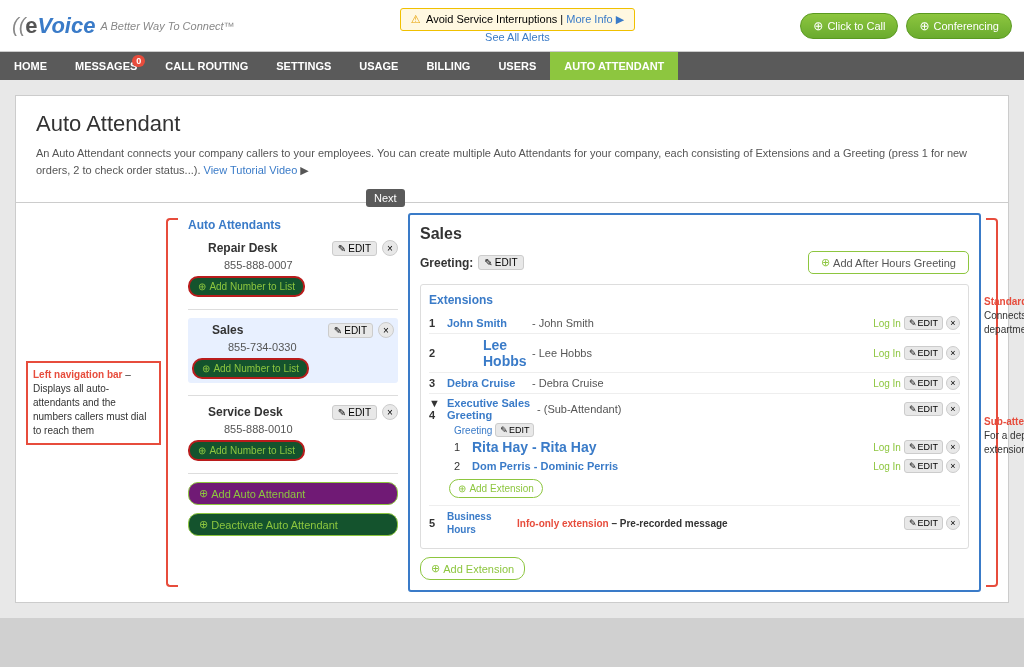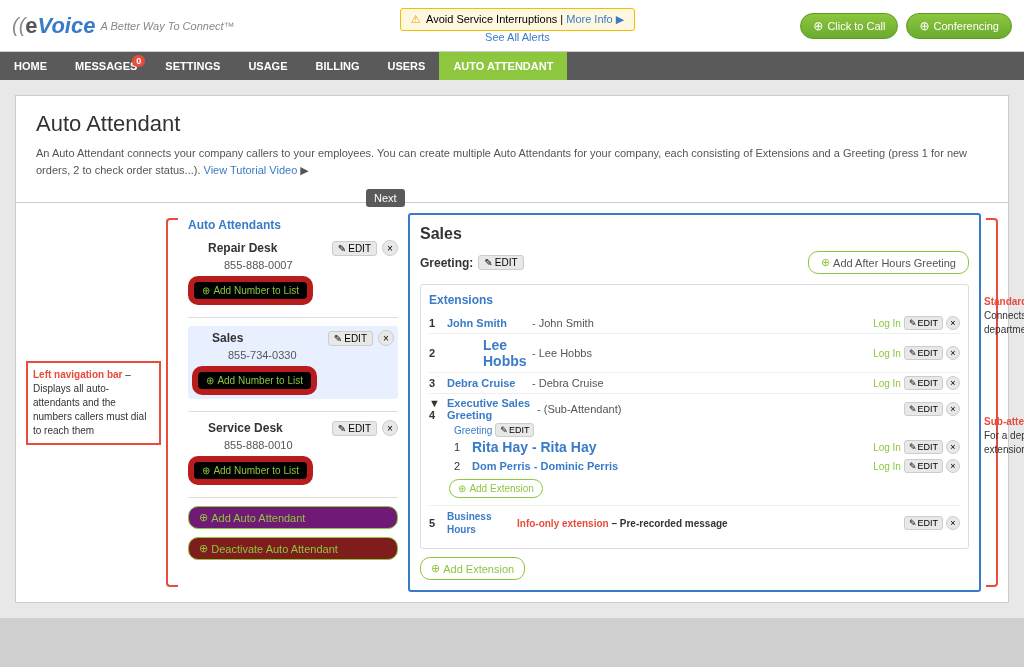--- a/index.html
+++ b/index.html
@@ -28,34 +28,34 @@
 
     
     .left-panel { width: 220px; flex-shrink: 0; }
     .left-panel-title { color: #3a7bc8; font-weight: bold; font-size: 12px; margin-bottom: 8px; }
     .attendant-item { margin-bottom: 12px; }
     .attendant-header { display: flex; align-items: center; justify-content: space-between; margin-bottom: 3px; padding-left: 20px; }
     .attendant-name { font-weight: bold; font-size: 12px; color: #333; }
     .edit-btn { background: #e8e8e8; border: 1px solid #ccc; border-radius: 3px; font-size: 10px; padding: 1px 5px; cursor: pointer; display: flex; align-items: center; gap: 2px; }
     .close-btn { background: #e8e8e8; border: 1px solid #ccc; border-radius: 50%; font-size: 10px; width: 16px; height: 16px; display: flex; align-items: center; justify-content: center; cursor: pointer; margin-left: 3px; }
     .attendant-number { font-size: 11px; color: #555; margin-bottom: 5px; margin-left: 36px; }
-    .add-number-btn { background: #000000; border: 6px solid #b91c1c; border-radius: 10px; color: #8dc63f; font-size: 10px; padding: 3px 8px; cursor: pointer; display: flex; align-items: center; gap: 3px; }
+    .add-number-btn { background: #14532d; border: 2px solid #b91c1c; border-radius: 10px; color: #8dc63f; font-size: 10px; padding: 3px 8px; cursor: pointer; display: flex; align-items: center; gap: 3px; }
     .add-number-btn::before { content: '⊕'; color: #8dc63f; }
     .divider { border: none; border-top: 1px solid #ddd; margin: 8px 0; }
     .add-auto-btn { background: #701a75; border: 1px solid #8dc63f; border-radius: 10px; color: #8dc63f; font-size: 11px; padding: 4px 10px; cursor: pointer; display: flex; align-items: center; gap: 3px; margin-bottom: 8px; width: 100%; }
     .add-auto-btn::before { content: '⊕'; color: #8dc63f; }
-    .deactivate-btn { background: #7f1d1d; border: 1px solid #8dc63f; border-radius: 10px; color: #8dc63f; font-size: 11px; padding: 4px 10px; cursor: pointer; display: flex; align-items: center; gap: 3px; width: 100%; }
+    .deactivate-btn { background: #14532d; border: 1px solid #8dc63f; border-radius: 10px; color: #8dc63f; font-size: 11px; padding: 4px 10px; cursor: pointer; display: flex; align-items: center; gap: 3px; width: 100%; }
     .deactivate-btn::before { content: '⊕'; color: #8dc63f; }
 
     
     .right-panel { flex: 1; border: 2px solid #3a7bc8; padding: 10px; border-radius: 3px; }
     .panel-title { font-size: 16px; font-weight: bold; color: #333; margin-bottom: 8px; }
     .greeting-row { display: flex; align-items: center; justify-content: space-between; margin-bottom: 10px; gap: 8px; }
     .greeting-label { font-weight: bold; font-size: 12px; color: #333; display: flex; align-items: center; gap: 5px; }
-    .add-after-btn { background: white; border: 1px solid #8dc63f; border-radius: 10px; color: #555; font-size: 11px; padding: 4px 12px; cursor: pointer; display: flex; align-items: center; gap: 3px; }
+    .add-after-btn { background: white; border: 1px solid #8dc63f; border-radius: 5px; color: #555; font-size: 11px; padding: 4px 12px; cursor: pointer; display: flex; align-items: center; gap: 3px; }
     .add-after-btn::before { content: '⊕'; color: #8dc63f; }
 
     
     .ext-section { border: 1px solid #ddd; padding: 8px; border-radius: 3px; }
     .ext-title { font-size: 12px; font-weight: bold; color: #3a7bc8; margin-bottom: 6px; }
     .login-link { color: #8dc63f; font-size: 10px; text-decoration: none; cursor: pointer; }
     .edit-small { background: #e8e8e8; border: 1px solid #ccc; border-radius: 3px; font-size: 9px; padding: 1px 4px; cursor: pointer; display: flex; align-items: center; gap: 1px; }
     .close-small { background: #e8e8e8; border: 1px solid #ccc; border-radius: 50%; font-size: 9px; width: 14px; height: 14px; display: flex; align-items: center; justify-content: center; cursor: pointer; }
     .add-ext-btn { background: white; border: 1px solid #8dc63f; border-radius: 10px; color: #8dc63f; font-size: 10px; padding: 3px 8px; cursor: pointer; display: flex; align-items: center; gap: 3px; margin: 4px 0 4px 20px; }
     .add-ext-btn::before { content: '⊕'; color: #8dc63f; }
@@ -96,20 +96,21 @@
       <button class="btn-green">Conferencing</button>
     </div>
   </div>
 
   <nav class="nav">
     <div class="nav-item">HOME</div>
     <div class="nav-item" style="position:relative;">
       <span>MESSAGES</span>
       <span class="nav-badge">0</span>
     </div>
+    <div class="nav-item">CALL ROUTING</div>
     <div class="nav-item">SETTINGS</div>
     <div class="nav-item">USAGE</div>
     <div class="nav-item">BILLING</div>
     <div class="nav-item">USERS</div>
     <div class="nav-item active auto-att">AUTO ATTENDANT</div>
   </nav>
 
   <div style="background:#e8e8e8; padding:15px; position:relative; display:flex; flex-direction:column; gap:0;">
 
     <div style="background:white; padding:15px 20px 10px; border:1px solid #ccc; border-bottom:none;">

